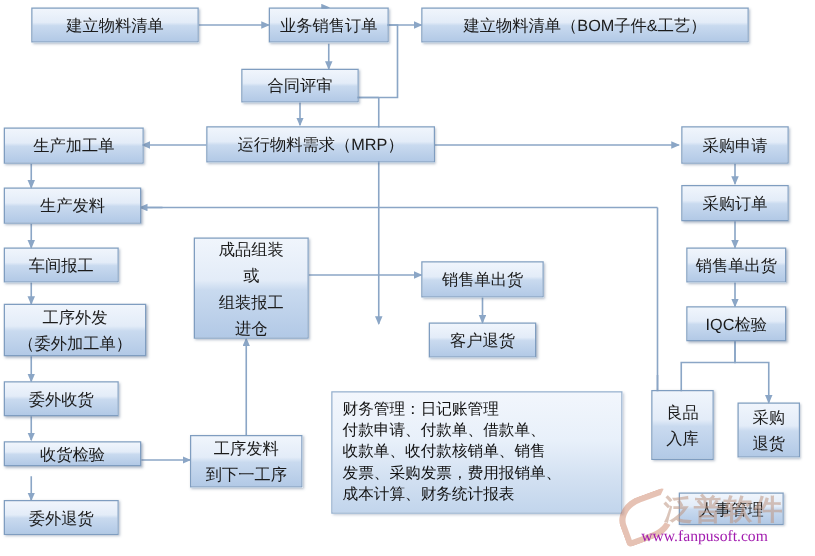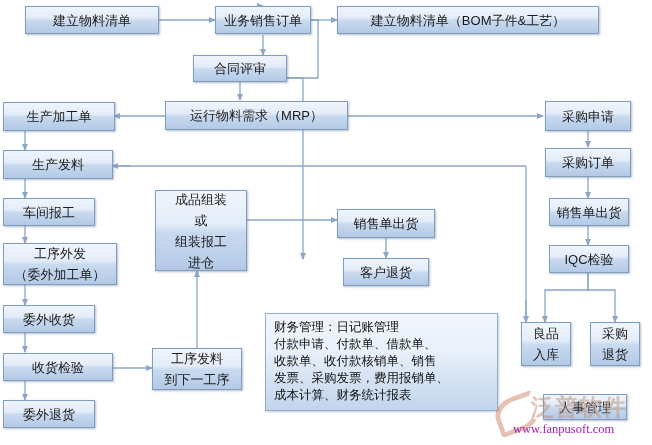--- a/index.html
+++ b/index.html
@@ -208,27 +208,27 @@
 
   <div class="node multiline" style="left:3px; top:243px; width:114px; height:42px;">工序外发
 （委外加工单）</div>
 
   <div class="node" style="left:343px; top:258px; width:86px; height:28px;">客户退货</div>
 
   <div class="node" style="left:549px; top:245px; width:80px; height:28px;">IQC检验</div>
 
   <div class="node" style="left:3px; top:305px; width:92px; height:28px;text-align:right;">委外收货</div>
 
-  <div class="node multiline" style="left:521px; top:322px; width:50px; height:44px;">良品
+  <div class="node multiline" style="left:521px; top:312px; width:50px; height:56px;">良品
 入库</div>
 
   <div class="node multiline" style="left:590px; top:322px; width:50px; height:44px;">采购
 退货</div>
 
-  <div class="node" style="left:3px; top:353px; width:110px; height:28px;">收货检验</div>
+  <div class="node" style="left:3px; top:353px; width:110px; height:20px;">收货检验</div>
 
   <div class="node multiline" style="left:152px; top:348px; width:90px; height:42px;">工序发料
 到下一工序</div>
 
   <div class="node" style="left:3px; top:400px; width:92px; height:28px;">委外退货</div>
 
   <div class="node" style="left:543px; top:394px; width:84px; height:26px;">人事管理</div>
 
   <div class="textbox" style="left:265px; top:313px; width:233px; height:98px;">财务管理：日记账管理
 付款申请、付款单、借款单、

